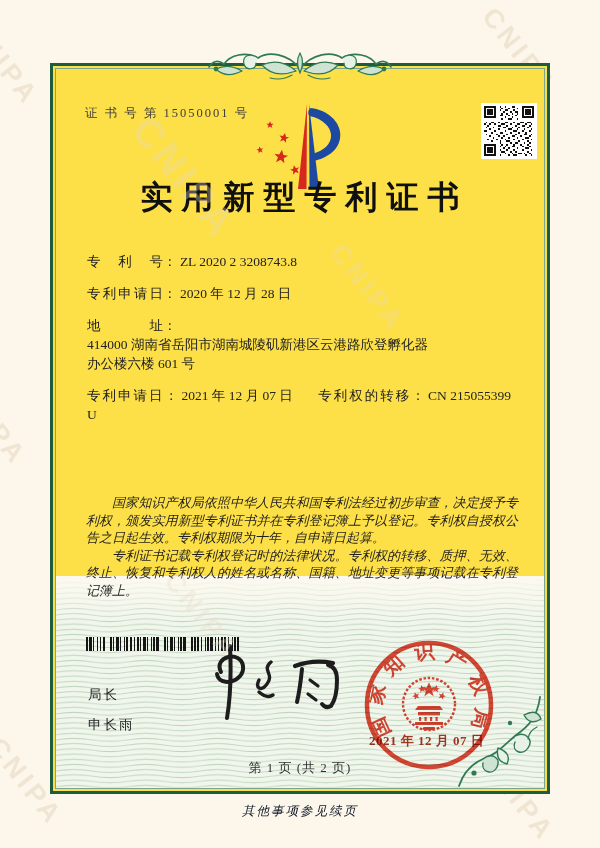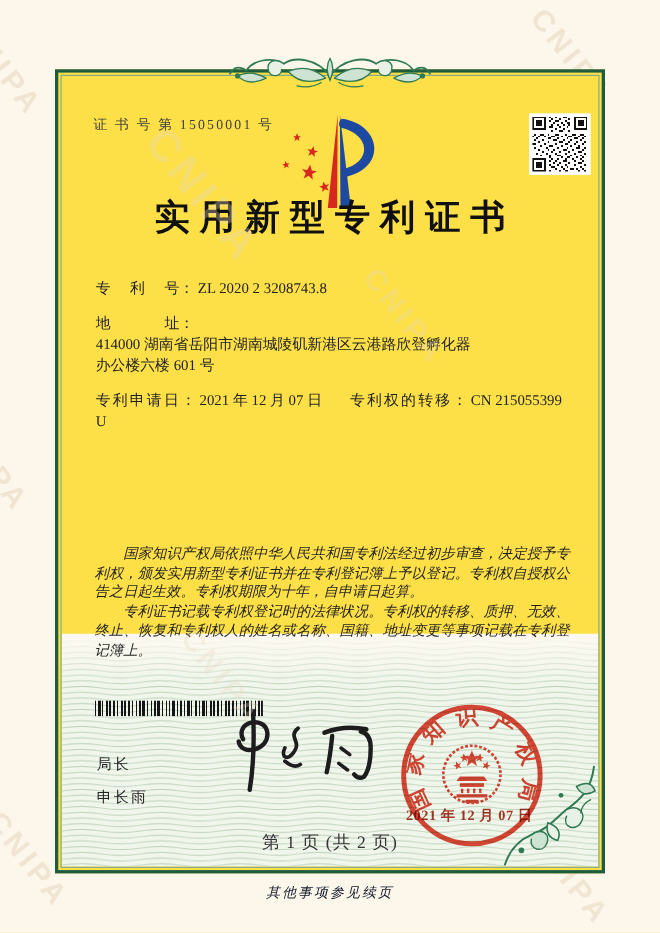--- a/index.html
+++ b/index.html
@@ -61,21 +61,21 @@
   }
   .signer{position:absolute;left:35px;top:620px;font-size:13.5px;z-index:5;letter-spacing:2px;}
   .signer div{margin-bottom:12px;}
   .signature{position:absolute;left:150px;top:578px;z-index:5;}
   .seal{position:absolute;left:309px;top:572px;z-index:6;mix-blend-mode:multiply;opacity:.93;}
   .seal-date{
     position:absolute;left:316px;top:666px;width:140px;z-index:7;
     font-size:13px;font-weight:bold;color:#aa3a28;letter-spacing:.5px;white-space:nowrap;
     mix-blend-mode:multiply;
   }
-  .pagenum{position:absolute;left:0;right:0;bottom:14px;text-align:center;font-size:16px;color:#333;z-index:5;letter-spacing:1px;}
+  .pagenum{position:absolute;left:0;right:0;bottom:14px;text-align:center;font-size:13px;color:#333;z-index:5;letter-spacing:1px;}
   .note{position:absolute;left:0;right:0;top:803px;text-align:center;font-size:12.5px;font-style:italic;color:#0f172a;z-index:2;letter-spacing:2px;}
 </style>
 </head>
 <body>
 
 <div class="wm" style="left:-18px;top:12px;">CNIPA</div>
 <div class="wm" style="left:500px;top:2px;">CNIPA</div>
 <div class="wm big" style="left:158px;top:108px;z-index:3;">CNIPA</div>
 <div class="wm" style="left:-30px;top:372px;">CNIPA</div>
 <div class="wm faint" style="left:348px;top:238px;z-index:3;">CNIPA</div>
@@ -178,20 +178,24 @@
   </svg>
 
   <div class="title">实用新型专利证书</div>
 
   <div class="fields">
     <div class="row">
       <span class="lbl">专利号</span><span class="colon">：</span>
       <span class="val">ZL 2020 2 3208743.8</span>
     </div>
     <div class="row">
+      <span class="lbl">专利申请日</span><span class="colon">：</span>
+      <span class="val">2020 年 12 月 28 日</span>
+    </div>
+    <div class="row">
       <span class="lbl">地址</span><span class="colon">：</span>
       <span class="val">414000 湖南省岳阳市湖南城陵矶新港区云港路欣登孵化器办公楼六楼 601 号</span>
     </div>
     <div class="row">
       <span class="lbl2">专利申请日</span><span class="colon">：</span>
       <span>2021 年 12 月 07 日</span>
       <span class="grant2">
         <span class="lbl2">专利权的转移</span><span class="colon">：</span>
         <span>CN 215055399 U</span>
       </span>

